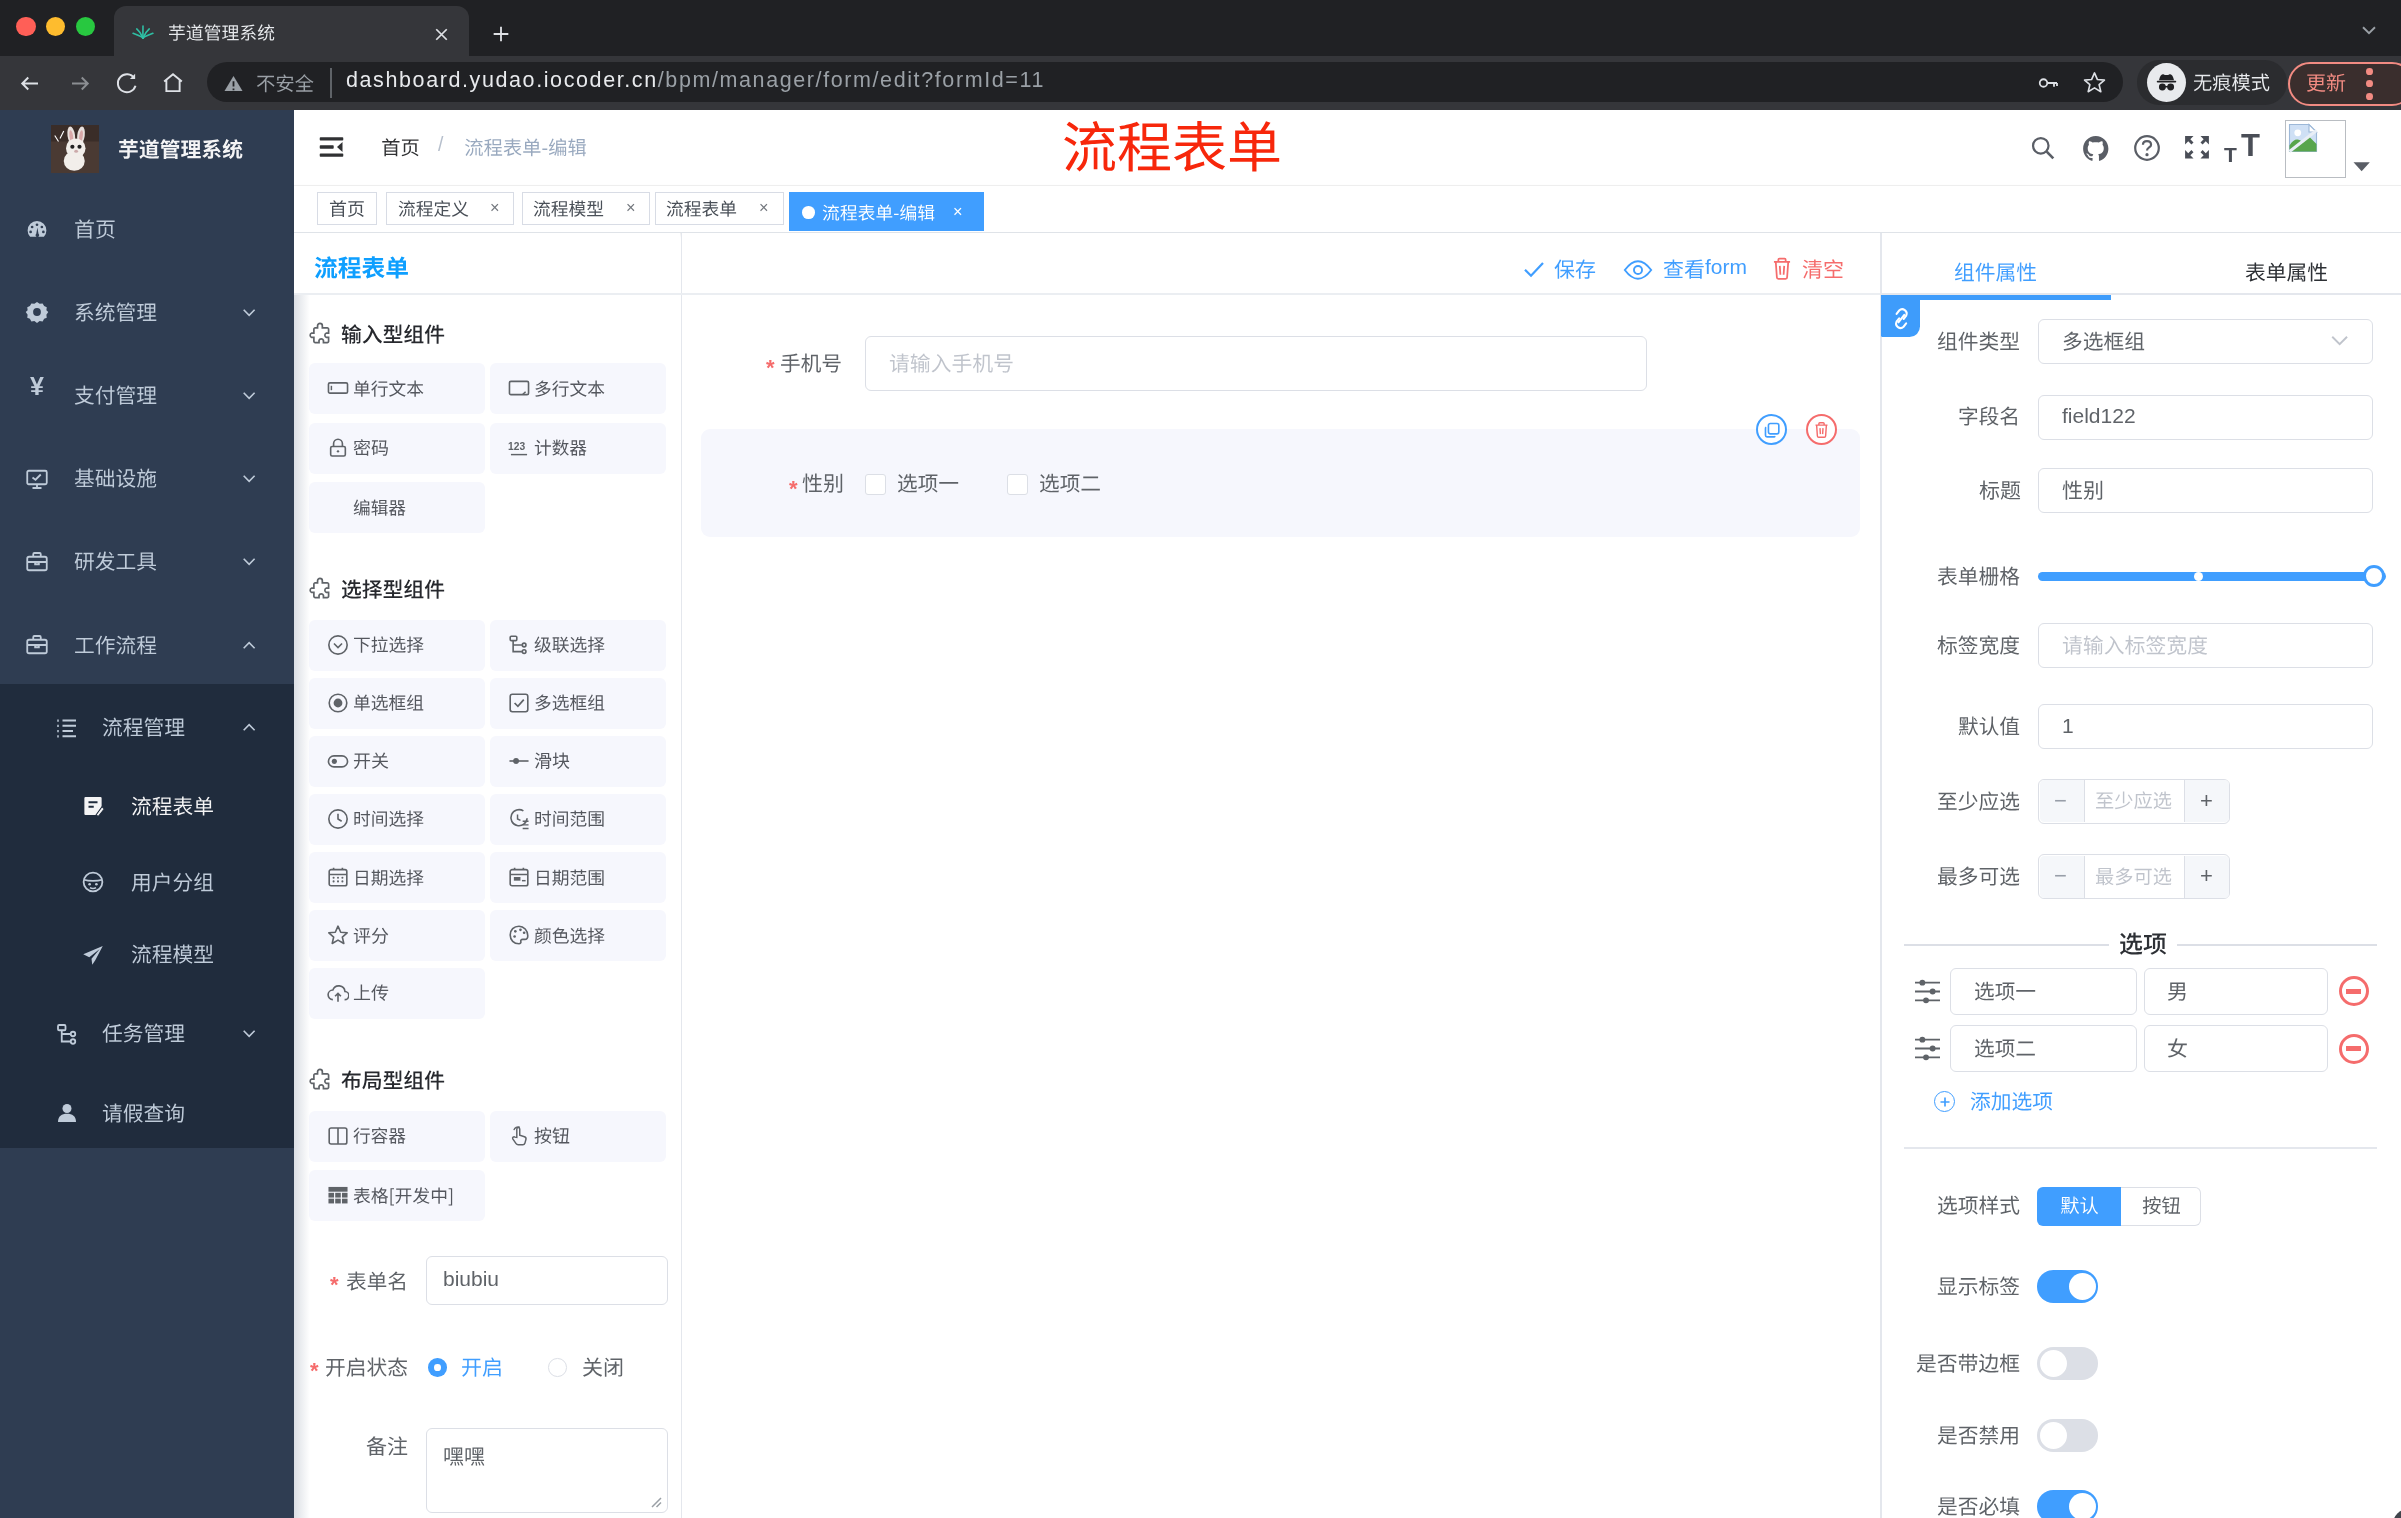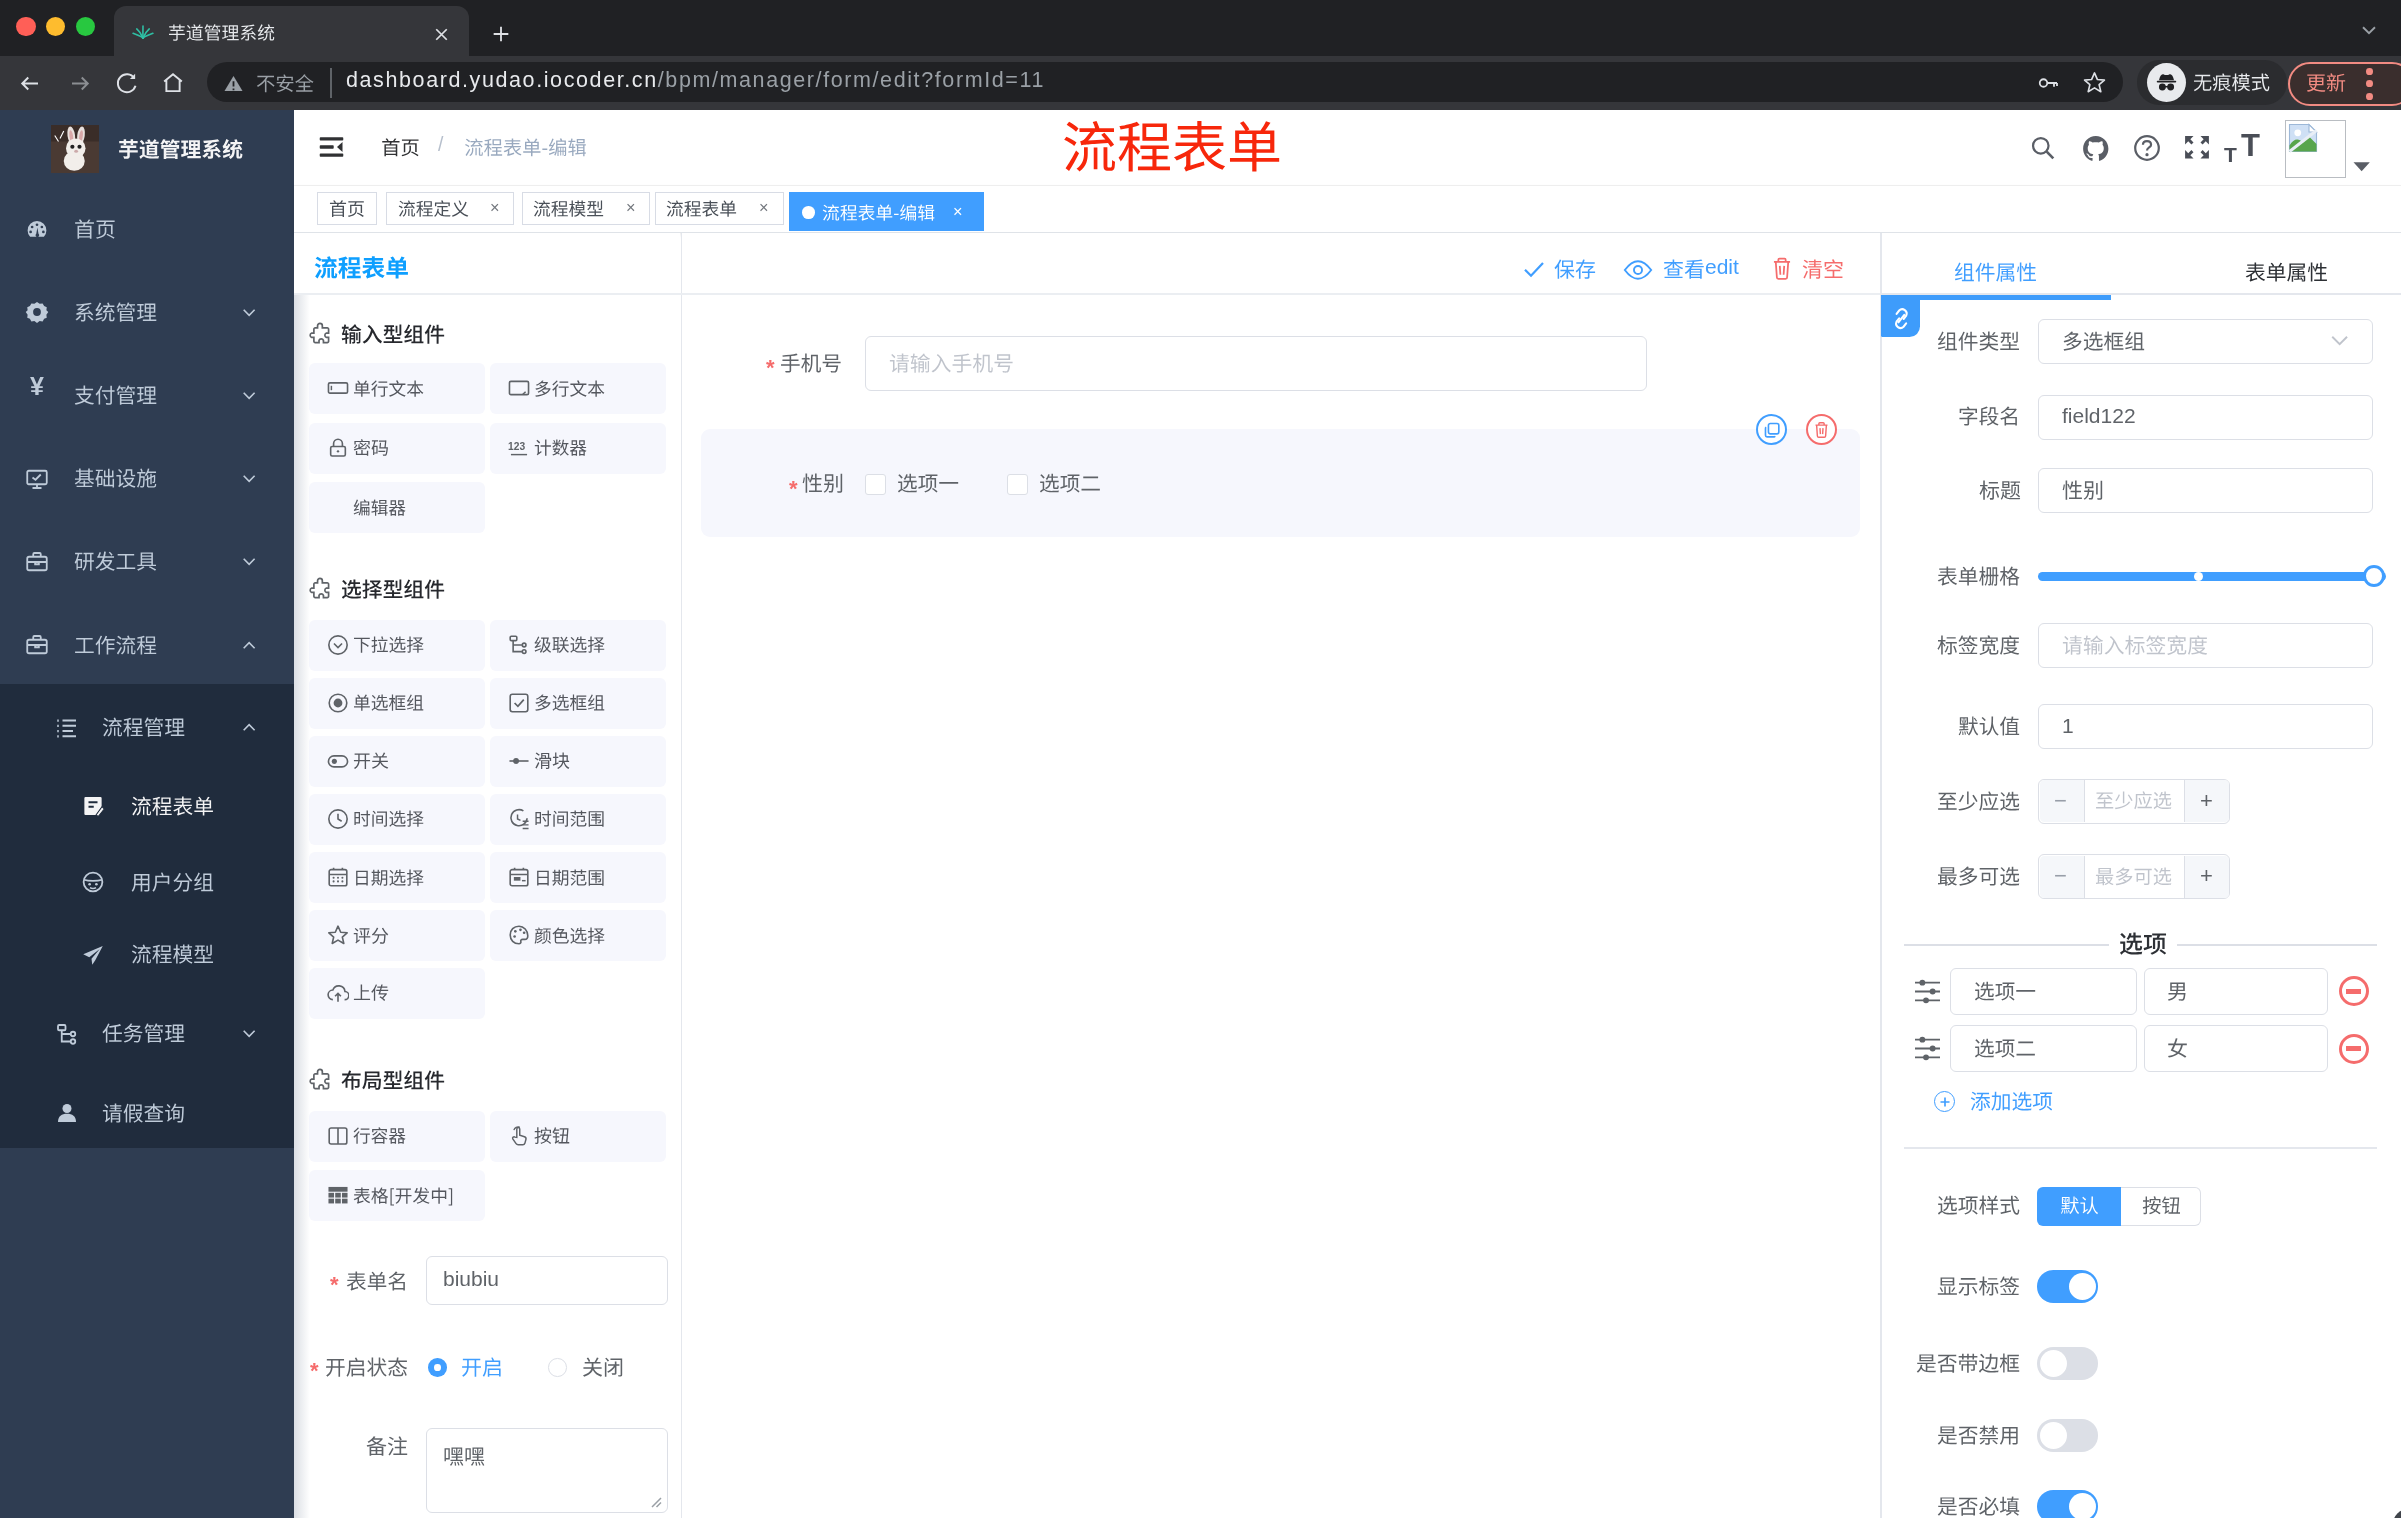--- a/index.html
+++ b/index.html
@@ -361,21 +361,21 @@
       <path d="M16 4 L4 16 M16 10 L10 16" stroke="#9aa0a6" stroke-width="2"></path>
     </svg><div style="position:absolute;left:682px;top:233px;width:1198px;height:1286px;background:#fff"></div><div style="position:absolute;left:294px;top:293px;width:2107px;height:1.5px;background:#ebeef2"></div><svg style="position:absolute;left:1522px;top:257px" width="24" height="24" viewBox="0 0 32 32" fill="none">
       <path d="M4 17 L12 25 L28 8" stroke="#409eff" stroke-width="3" fill="none"></path>
     </svg><div style="position:absolute;left:1554px;top:259px;line-height:0"><svg class="" width="42" height="21" style="overflow:visible;" viewBox="0 0 56 28">
         <path fill="#409eff" transform="translate(0,24.1) scale(0.028000,-0.028000)" d="M452 726H824V542H452ZM380 793V474H598V350H306V281H554C486 175 380 74 277 23C294 9 317 -18 329 -36C427 21 528 121 598 232V-80H673V235C740 125 836 20 928 -38C941 -19 964 7 981 22C884 74 782 175 718 281H954V350H673V474H899V793ZM277 837C219 686 123 537 23 441C36 424 58 384 65 367C102 404 138 448 173 496V-77H245V607C284 673 319 744 347 815Z M1613 349V266H1335V196H1613V10C1613 -4 1610 -8 1592 -9C1574 -10 1514 -10 1448 -8C1458 -29 1468 -58 1471 -79C1557 -79 1613 -79 1647 -68C1680 -56 1689 -35 1689 9V196H1957V266H1689V324C1762 370 1840 432 1894 492L1846 529L1831 525H1420V456H1761C1718 416 1663 375 1613 349ZM1385 840C1373 797 1359 753 1342 709H1063V637H1311C1246 499 1153 370 1031 284C1043 267 1061 235 1069 216C1112 247 1152 282 1188 320V-78H1264V411C1316 481 1358 557 1394 637H1939V709H1424C1438 746 1451 784 1462 821Z"></path>
       </svg></div><svg style="position:absolute;left:1623px;top:259px" width="30" height="22" viewBox="0 0 40 30" fill="none">
       <path d="M2 15 C8 7 14 3 20 3 C26 3 32 7 38 15 C32 23 26 27 20 27 C14 27 8 23 2 15 Z" stroke="#409eff" stroke-width="2.6" fill="none"></path>
       <circle cx="20" cy="15" r="5.5" stroke="#409eff" stroke-width="2.6" fill="none"></circle>
     </svg><div style="position:absolute;left:1663px;top:253px;font:400 21px 'Liberation Sans';color:#409eff"><span></span></div><div style="position:absolute;left:1663px;top:259px;line-height:0"><svg class="" width="42" height="21" style="overflow:visible;" viewBox="0 0 56 28">
         <path fill="#409eff" transform="translate(0,24.1) scale(0.028000,-0.028000)" d="M295 218H700V134H295ZM295 352H700V270H295ZM221 406V80H778V406ZM74 20V-48H930V20ZM460 840V713H57V647H379C293 552 159 466 36 424C52 410 74 382 85 364C221 418 369 523 460 642V437H534V643C626 527 776 423 914 372C925 391 947 420 964 434C838 473 702 556 615 647H944V713H534V840Z M1332 214H1768V144H1332ZM1332 267V335H1768V267ZM1332 92H1768V18H1332ZM1826 832C1666 800 1362 785 1118 783C1125 767 1132 742 1133 725C1220 725 1314 727 1408 731C1401 708 1394 685 1386 662H1132V602H1364C1354 577 1343 552 1330 527H1059V465H1296C1233 359 1147 267 1033 202C1049 187 1071 160 1081 143C1150 184 1209 234 1260 291V-82H1332V-42H1768V-82H1843V395H1340C1355 418 1369 441 1382 465H1941V527H1413C1425 552 1436 577 1446 602H1883V662H1468L1491 735C1635 744 1773 758 1874 778Z"></path>
-      </svg></div><div style="position:absolute;top:255px;font:400 21px 'Liberation Sans', sans-serif;color:#409eff;white-space:pre;letter-spacing:0;left:1705px">edit</div><svg style="position:absolute;left:1771px;top:256px" width="22" height="25" viewBox="0 0 30 34" fill="none">
+      </svg></div><div style="position:absolute;top:255px;font:400 21px 'Liberation Sans', sans-serif;color:#409eff;white-space:pre;letter-spacing:0;left:1705px">form</div><svg style="position:absolute;left:1771px;top:256px" width="22" height="25" viewBox="0 0 30 34" fill="none">
       <path d="M4 8 H26 M10 8 V5 A1.5 1.5 0 0 1 11.5 3.5 H18.5 A1.5 1.5 0 0 1 20 5 V8 M6.5 8 L8 29 A2 2 0 0 0 10 31 H20 A2 2 0 0 0 22 29 L23.5 8 M12 13.5 L12.8 25.5 M18 13.5 L17.2 25.5" stroke="#f56c6c" stroke-width="2.4" fill="none"></path>
     </svg><div style="position:absolute;left:1802px;top:259px;line-height:0"><svg class="" width="42" height="21" style="overflow:visible;" viewBox="0 0 56 28">
         <path fill="#f56c6c" transform="translate(0,24.1) scale(0.028000,-0.028000)" d="M82 772C137 742 207 695 241 662L287 721C252 752 181 796 126 823ZM35 506C93 475 166 427 201 394L246 453C209 486 135 531 78 559ZM66 -21 134 -66C182 28 240 154 282 261L222 305C175 190 111 57 66 -21ZM431 212H793V134H431ZM431 268V342H793V268ZM575 840V762H319V704H575V640H343V585H575V516H281V458H950V516H649V585H888V640H649V704H913V762H649V840ZM361 400V-79H431V77H793V5C793 -7 788 -11 774 -12C760 -13 712 -13 662 -11C671 -29 680 -57 684 -76C755 -76 800 -76 828 -64C856 -53 864 -33 864 4V400Z M1564 537C1666 484 1802 405 1869 357L1919 415C1848 462 1710 537 1611 587ZM1384 590C1307 523 1203 455 1085 413L1129 348C1246 398 1356 474 1436 544ZM1077 22V-46H1927V22H1538V275H1825V343H1182V275H1459V22ZM1424 824C1440 792 1459 752 1473 718H1076V492H1150V649H1849V517H1926V718H1565C1550 755 1524 807 1502 846Z"></path>
       </svg></div><div style="position:absolute;left:766px;top:355px;font:700 22px 'Liberation Sans';color:#f56c6c">*</div><div style="position:absolute;left:780px;top:353px;line-height:0"><svg class="" width="62" height="21" style="overflow:visible;" viewBox="0 0 84 28">
         <path fill="#5f6368" transform="translate(0,24.1) scale(0.028000,-0.028000)" d="M50 322V248H463V25C463 5 454 -2 432 -3C409 -3 330 -4 246 -2C258 -22 272 -55 278 -76C383 -77 449 -76 487 -63C524 -51 540 -29 540 25V248H953V322H540V484H896V556H540V719C658 733 768 753 853 778L798 839C645 791 354 765 116 753C123 737 132 707 134 688C238 692 352 699 463 710V556H117V484H463V322Z M1498 783V462C1498 307 1484 108 1349 -32C1366 -41 1395 -66 1406 -80C1550 68 1571 295 1571 462V712H1759V68C1759 -18 1765 -36 1782 -51C1797 -64 1819 -70 1839 -70C1852 -70 1875 -70 1890 -70C1911 -70 1929 -66 1943 -56C1958 -46 1966 -29 1971 0C1975 25 1979 99 1979 156C1960 162 1937 174 1922 188C1921 121 1920 68 1917 45C1916 22 1913 13 1907 7C1903 2 1895 0 1887 0C1877 0 1865 0 1858 0C1850 0 1845 2 1840 6C1835 10 1833 29 1833 62V783ZM1218 840V626H1052V554H1208C1172 415 1099 259 1028 175C1040 157 1059 127 1067 107C1123 176 1177 289 1218 406V-79H1291V380C1330 330 1377 268 1397 234L1444 296C1421 322 1326 429 1291 464V554H1439V626H1291V840Z M2260 732H2736V596H2260ZM2185 799V530H2815V799ZM2063 440V371H2269C2249 309 2224 240 2203 191H2727C2708 75 2688 19 2663 -1C2651 -9 2639 -10 2615 -10C2587 -10 2514 -9 2444 -2C2458 -23 2468 -52 2470 -74C2539 -78 2605 -79 2639 -77C2678 -76 2702 -70 2726 -50C2763 -18 2788 57 2812 225C2814 236 2816 259 2816 259H2315L2352 371H2933V440Z"></path>
       </svg></div><div style="position:absolute;left:865px;top:336px;width:782px;height:55px;background:#fff;border:1.5px solid #dcdfe6;border-radius:6px"></div><div style="position:absolute;left:889px;top:353px;line-height:0"><svg class="" width="125" height="21" style="overflow:visible;" viewBox="0 0 168 28">
         <path fill="#c0c4cc" transform="translate(0,24.1) scale(0.028000,-0.028000)" d="M107 772C159 725 225 659 256 617L307 670C276 711 208 773 155 818ZM42 526V454H192V88C192 44 162 14 144 2C157 -13 177 -44 184 -62C198 -41 224 -20 393 110C385 125 373 154 368 174L264 96V526ZM494 212H808V130H494ZM494 265V342H808V265ZM614 840V762H382V704H614V640H407V585H614V516H352V458H960V516H688V585H899V640H688V704H929V762H688V840ZM424 400V-79H494V75H808V5C808 -7 803 -11 790 -12C776 -13 728 -13 677 -11C687 -29 696 -57 699 -76C770 -76 816 -76 843 -64C872 -53 880 -33 880 4V400Z M1734 447V85H1793V447ZM1861 484V5C1861 -6 1857 -9 1846 -10C1833 -10 1793 -10 1747 -9C1757 -27 1765 -54 1767 -71C1826 -71 1866 -70 1890 -60C1915 -49 1922 -31 1922 5V484ZM1071 330C1079 338 1108 344 1140 344H1219V206C1152 190 1090 176 1042 167L1059 96L1219 137V-79H1285V154L1368 176L1362 239L1285 221V344H1365V413H1285V565H1219V413H1132C1158 483 1183 566 1203 652H1367V720H1217C1225 756 1231 792 1236 827L1166 839C1162 800 1157 759 1150 720H1047V652H1137C1119 569 1100 501 1091 475C1077 430 1065 398 1048 393C1056 376 1067 344 1071 330ZM1659 843C1593 738 1469 639 1348 583C1366 568 1386 545 1397 527C1424 541 1451 557 1477 574V532H1847V581C1872 566 1899 551 1926 537C1935 557 1956 581 1974 596C1869 641 1774 698 1698 783L1720 816ZM1506 594C1562 635 1615 683 1659 734C1710 678 1765 633 1826 594ZM1614 406V327H1477V406ZM1415 466V-76H1477V130H1614V-1C1614 -10 1612 -12 1604 -13C1594 -13 1568 -13 1537 -12C1546 -30 1554 -57 1556 -74C1599 -74 1630 -74 1651 -63C1672 -52 1677 -33 1677 -1V466ZM1477 269H1614V187H1477Z M2295 755C2361 709 2412 653 2456 591C2391 306 2266 103 2041 -13C2061 -27 2096 -58 2110 -73C2313 45 2441 229 2517 491C2627 289 2698 58 2927 -70C2931 -46 2951 -6 2964 15C2631 214 2661 590 2341 819Z M3050 322V248H3463V25C3463 5 3454 -2 3432 -3C3409 -3 3330 -4 3246 -2C3258 -22 3272 -55 3278 -76C3383 -77 3449 -76 3487 -63C3524 -51 3540 -29 3540 25V248H3953V322H3540V484H3896V556H3540V719C3658 733 3768 753 3853 778L3798 839C3645 791 3354 765 3116 753C3123 737 3132 707 3134 688C3238 692 3352 699 3463 710V556H3117V484H3463V322Z M4498 783V462C4498 307 4484 108 4349 -32C4366 -41 4395 -66 4406 -80C4550 68 4571 295 4571 462V712H4759V68C4759 -18 4765 -36 4782 -51C4797 -64 4819 -70 4839 -70C4852 -70 4875 -70 4890 -70C4911 -70 4929 -66 4943 -56C4958 -46 4966 -29 4971 0C4975 25 4979 99 4979 156C4960 162 4937 174 4922 188C4921 121 4920 68 4917 45C4916 22 4913 13 4907 7C4903 2 4895 0 4887 0C4877 0 4865 0 4858 0C4850 0 4845 2 4840 6C4835 10 4833 29 4833 62V783ZM4218 840V626H4052V554H4208C4172 415 4099 259 4028 175C4040 157 4059 127 4067 107C4123 176 4177 289 4218 406V-79H4291V380C4330 330 4377 268 4397 234L4444 296C4421 322 4326 429 4291 464V554H4439V626H4291V840Z M5260 732H5736V596H5260ZM5185 799V530H5815V799ZM5063 440V371H5269C5249 309 5224 240 5203 191H5727C5708 75 5688 19 5663 -1C5651 -9 5639 -10 5615 -10C5587 -10 5514 -9 5444 -2C5458 -23 5468 -52 5470 -74C5539 -78 5605 -79 5639 -77C5678 -76 5702 -70 5726 -50C5763 -18 5788 57 5812 225C5814 236 5816 259 5816 259H5315L5352 371H5933V440Z"></path>
       </svg></div><div style="position:absolute;left:701px;top:429px;width:1159px;height:108px;background:#f6f7fd;border-radius:9px"></div><div style="position:absolute;left:1756px;top:414px;width:31px;height:31px;border-radius:50%;background:#fff;border:2.2px solid #409eff"></div><svg style="position:absolute;left:1764px;top:422px" width="16.3" height="16.3" viewBox="0 0 22 22" fill="none">
       <rect x="6" y="2" width="14" height="14" rx="2.5" stroke="#409eff" stroke-width="2.2" fill="none"></rect>
       <path d="M3 7 A1.8 1.8 0 0 0 2 9 V18 A2 2 0 0 0 4 20 H13 A1.8 1.8 0 0 0 15 19" stroke="#409eff" stroke-width="2.2" fill="none"></path>

